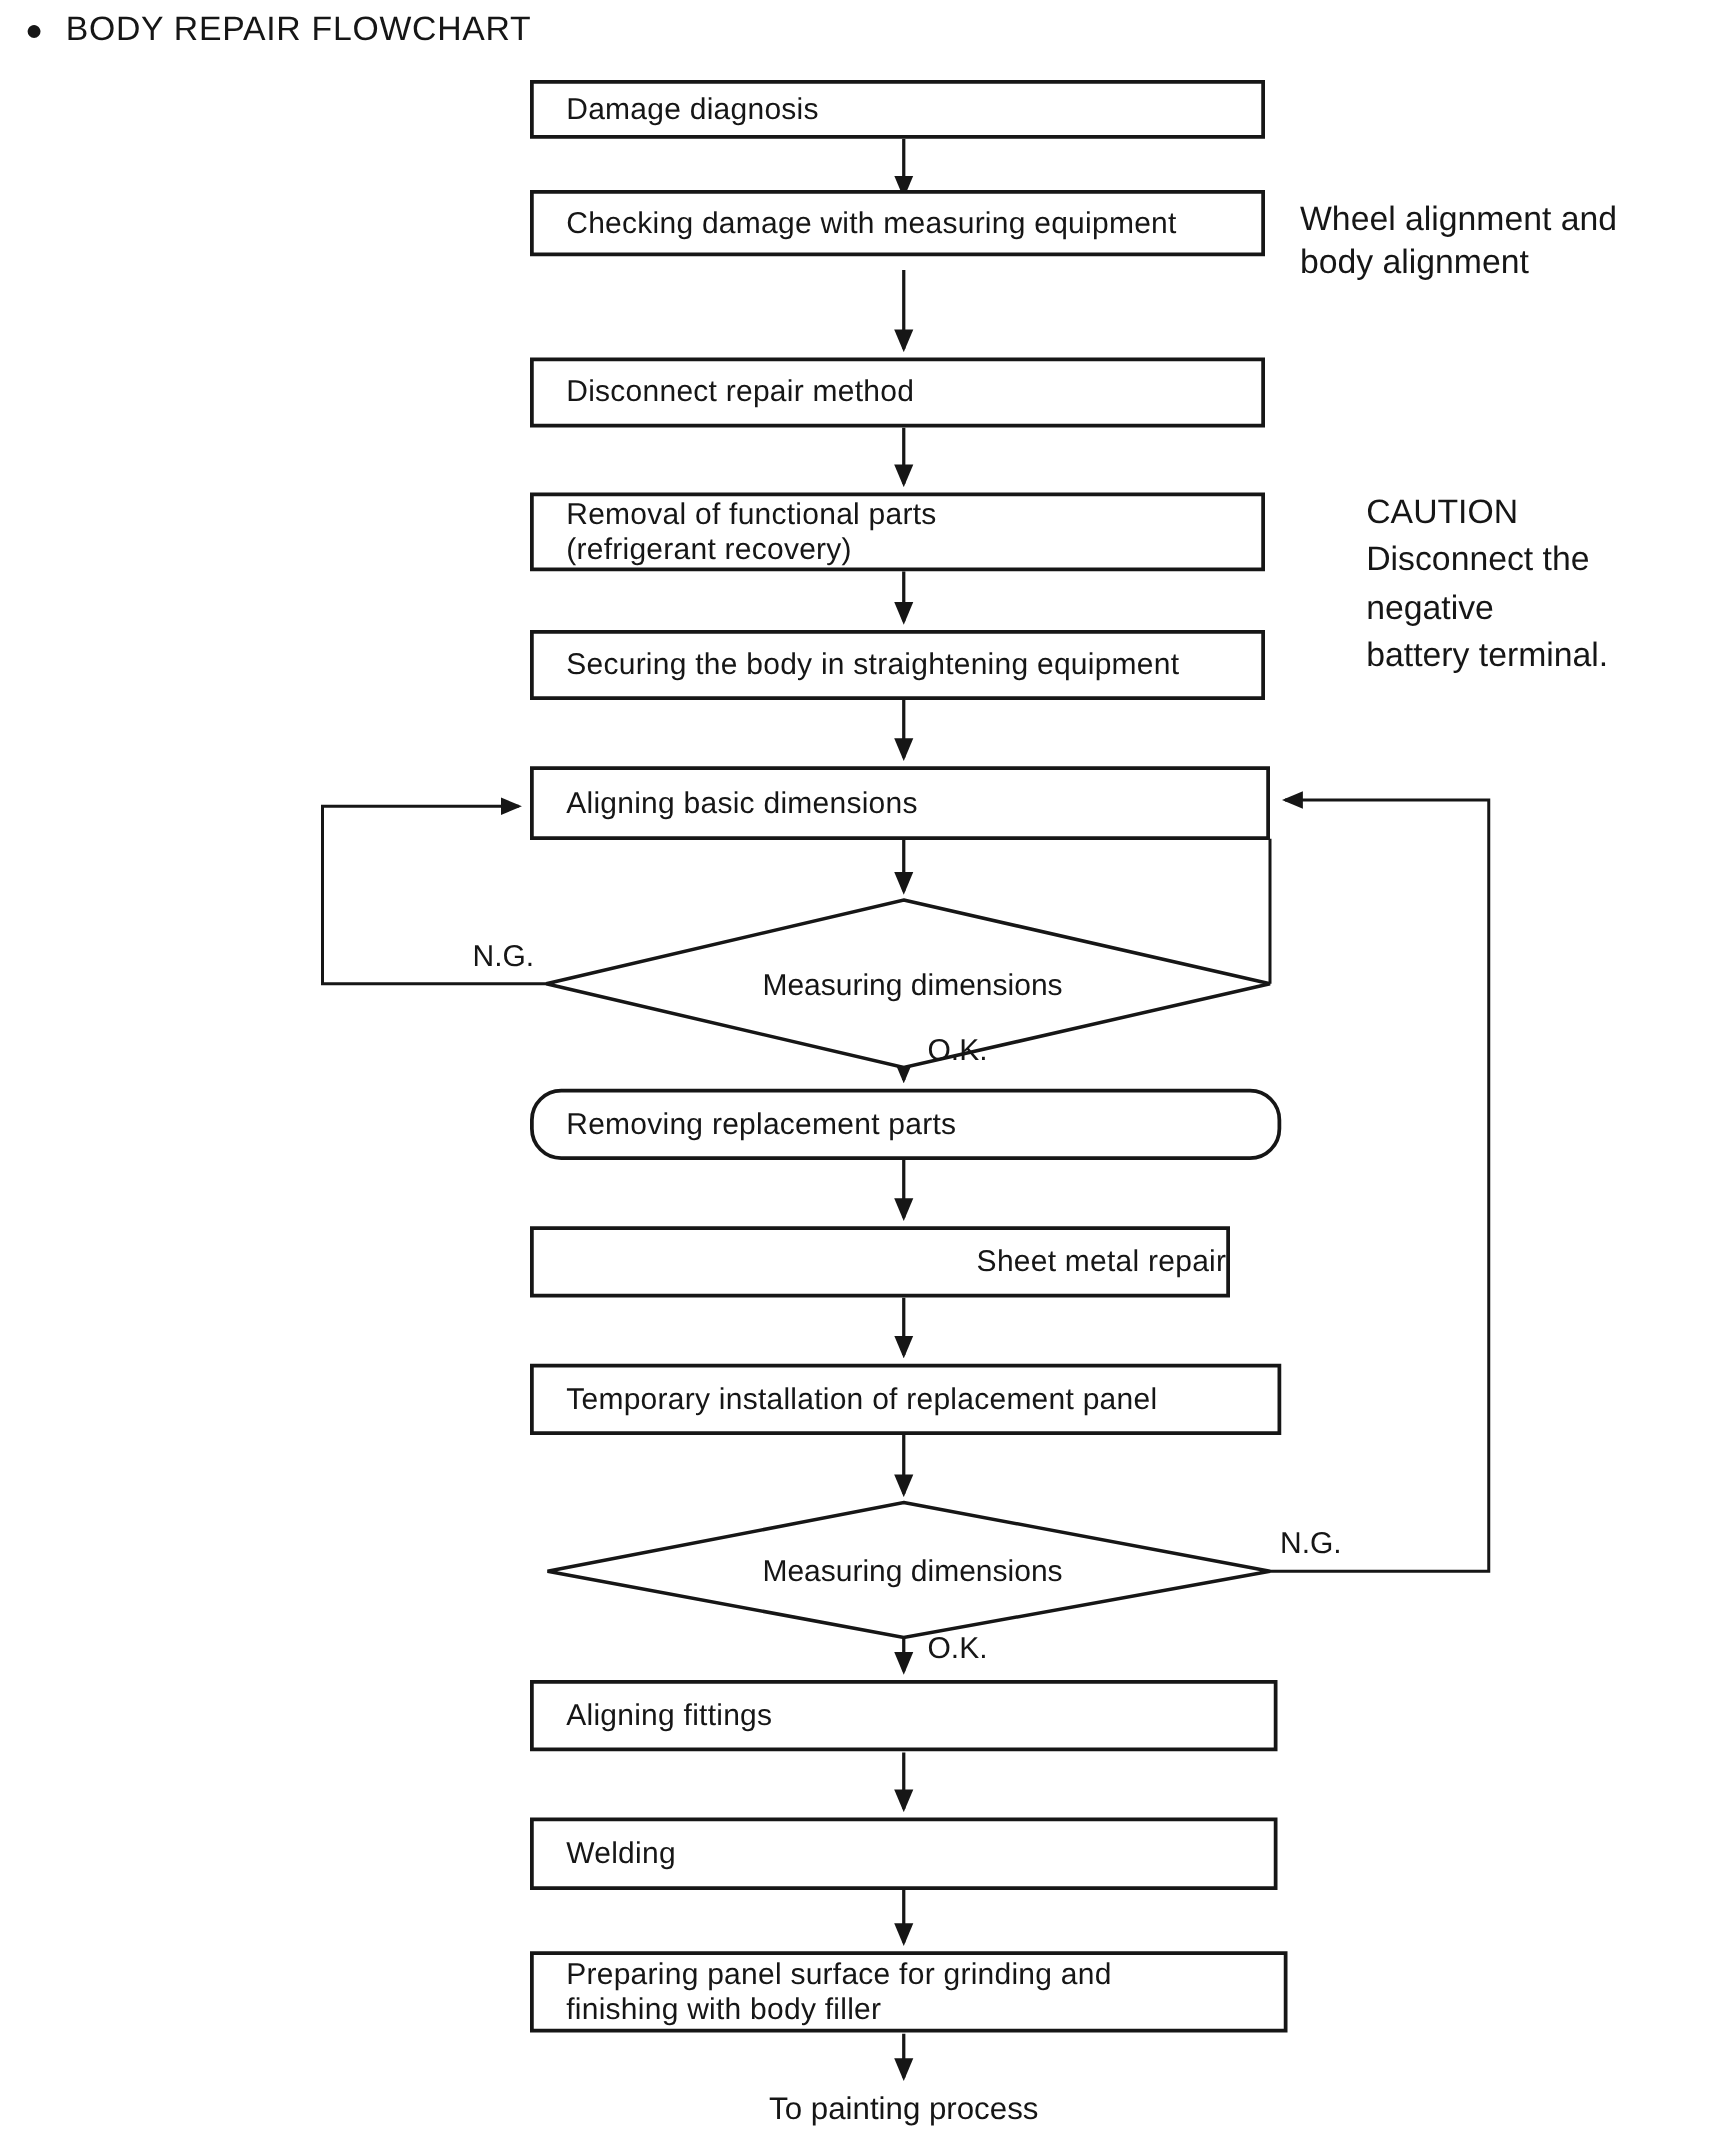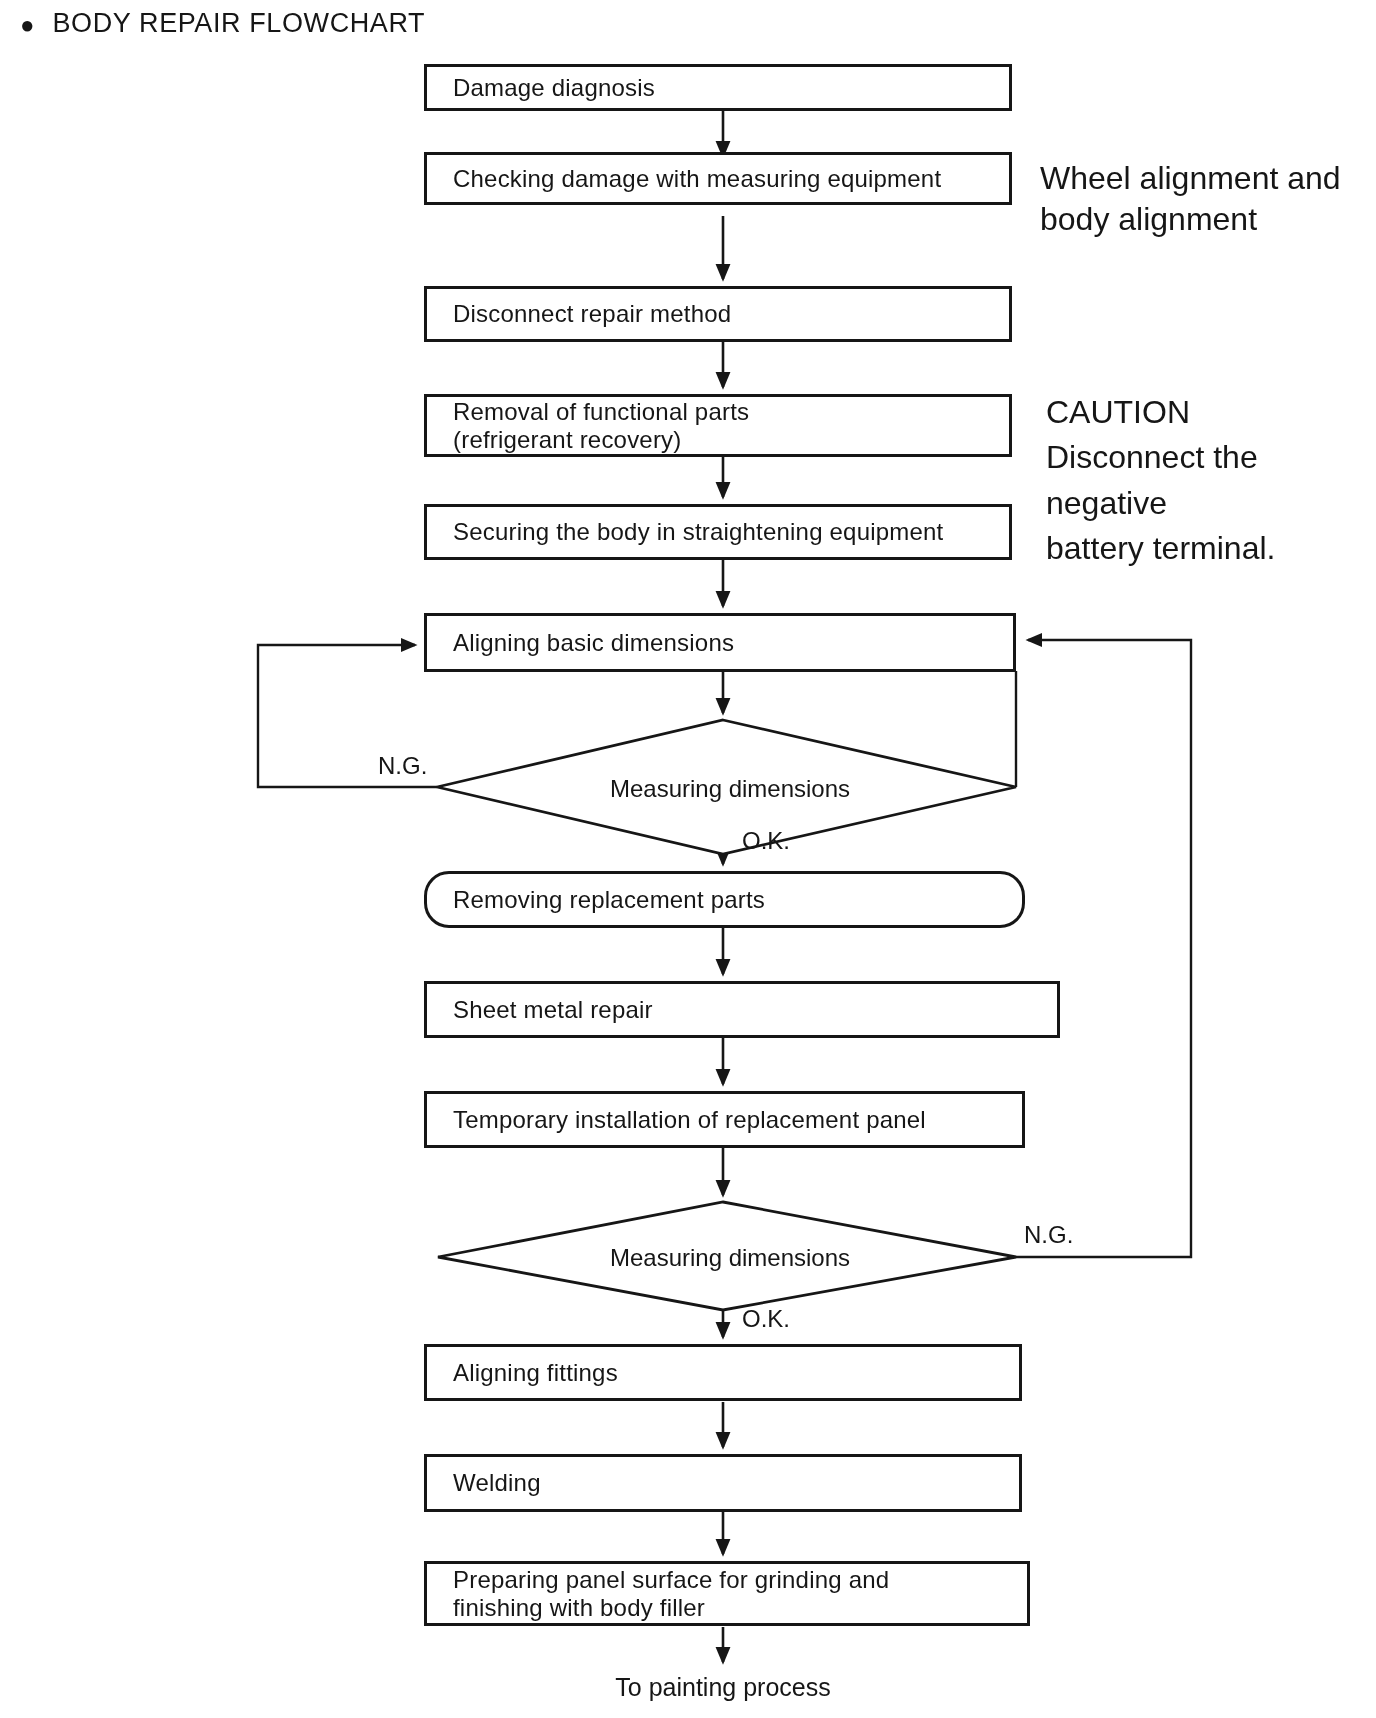--- a/index.html
+++ b/index.html
@@ -59,24 +59,24 @@
     font-size: 24px;
     white-space: nowrap;
   }
   .edge-label {
     position: absolute;
     font-size: 24px;
     white-space: nowrap;
   }
   .annotation {
     position: absolute;
-    font-size: 32px;
+    font-size: 27px;
     line-height: 1.27;
   }
-  .annotation.caution { line-height: 1.42; }
+  .annotation.caution { line-height: 1.42; margin-left: 47px; }
   .annotation span { display: block; }
   .end-label {
     position: absolute;
     transform: translateX(-50%);
     font-size: 25px;
     white-space: nowrap;
   }
 </style>
 </head>
 <body>
@@ -143,21 +143,21 @@
   </div>
 
   <div class="box" style="left:424px; top:613px; width:592px; height:59px;">
     <span>Aligning basic dimensions</span>
   </div>
 
   <div class="box" style="left:424px; top:871px; width:601px; height:57px;border-radius:25px;">
     <span>Removing replacement parts</span>
   </div>
 
-  <div class="box" style="left:424px; top:981px; width:636px; height:57px;">
+  <div class="box" style="left:424px; top:981px; width:560px; height:57px;justify-content:flex-end;">
     <span>Sheet metal repair</span>
   </div>
 
   <div class="box" style="left:424px; top:1091px; width:601px; height:57px;">
     <span>Temporary installation of replacement panel</span>
   </div>
 
   <div class="box" style="left:424px; top:1344px; width:598px; height:57px;">
     <span>Aligning fittings</span>
   </div>

